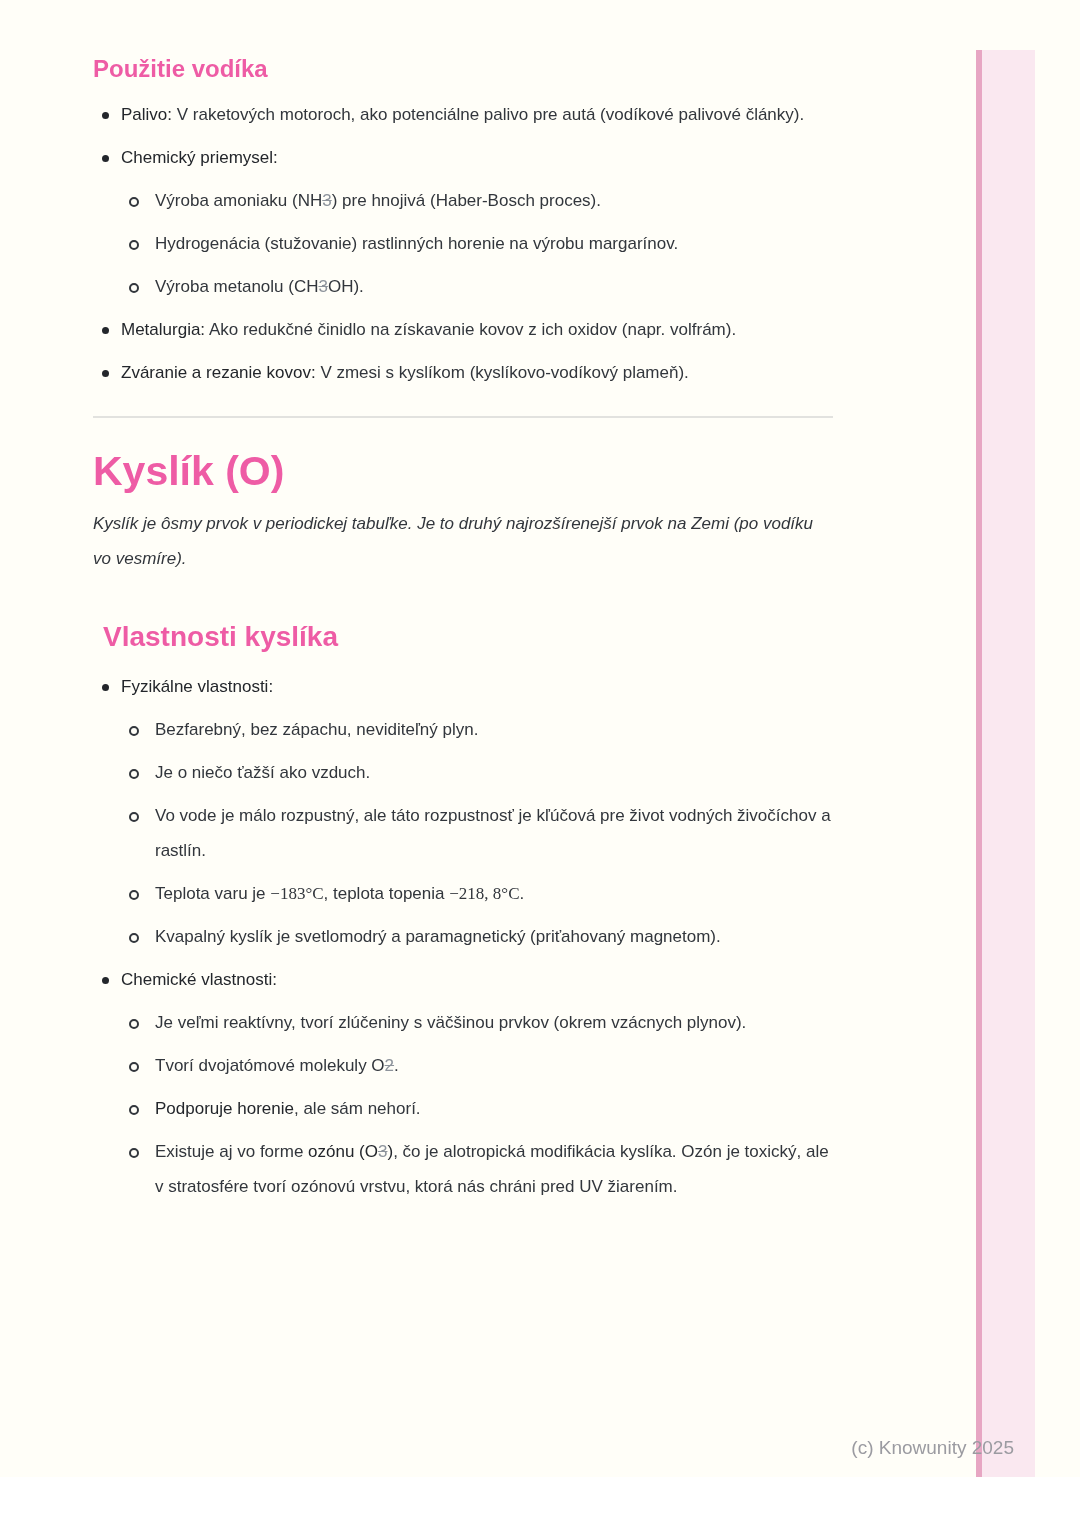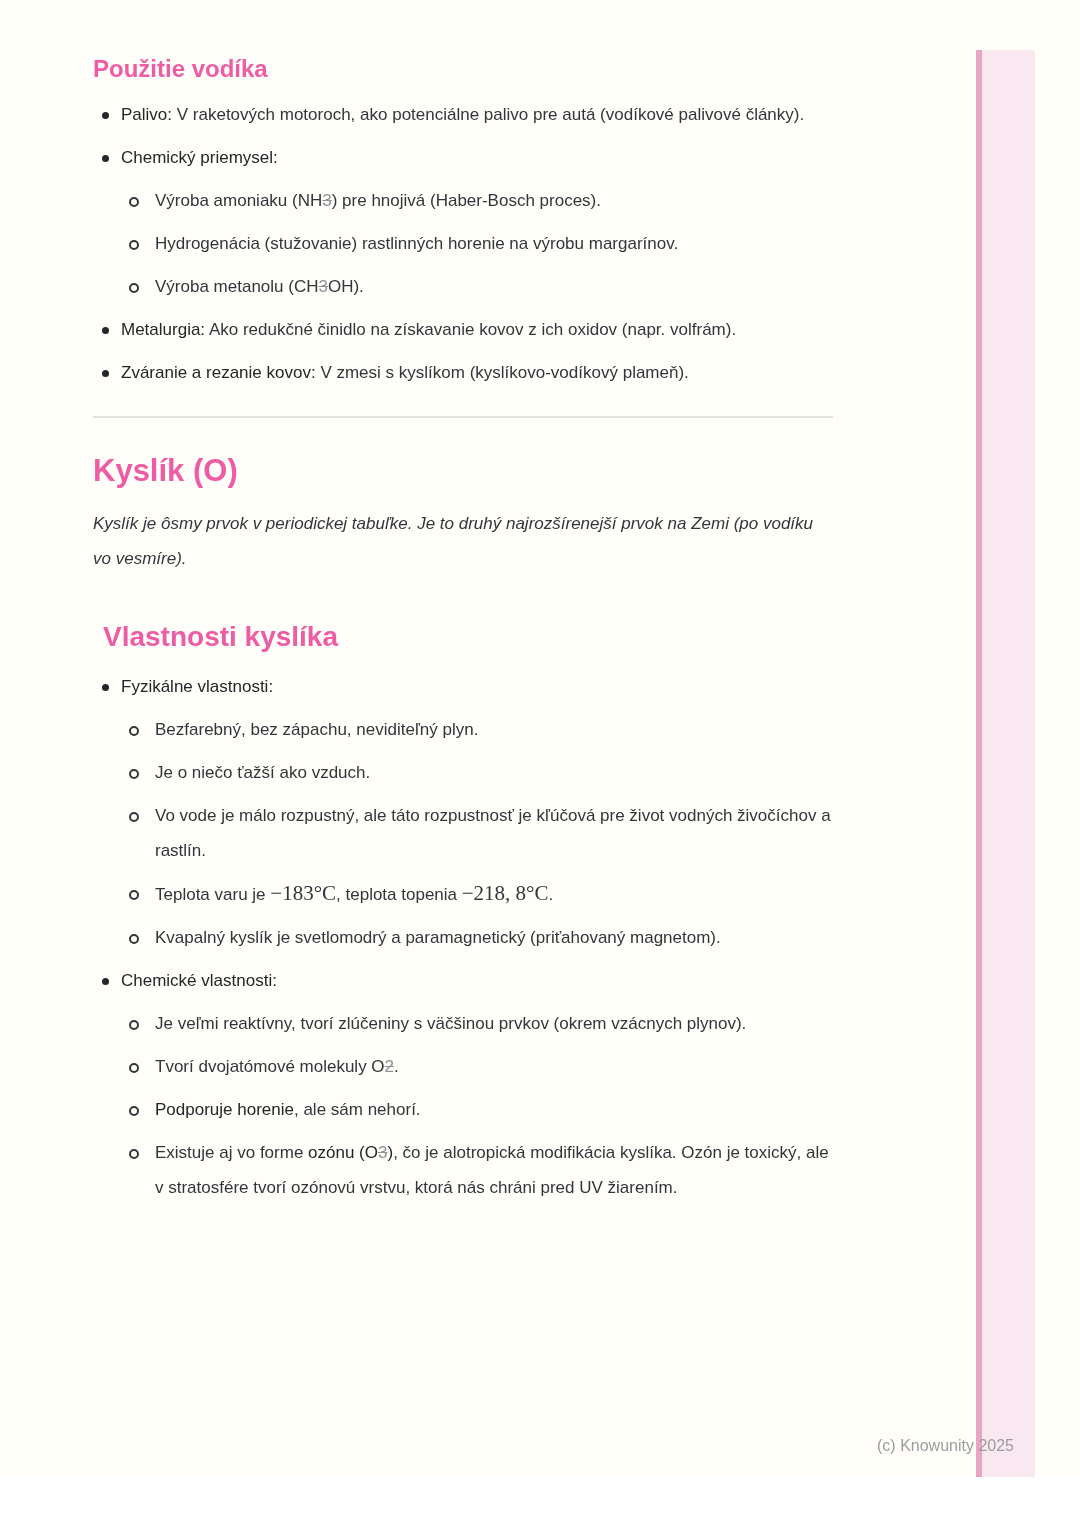--- a/index.html
+++ b/index.html
@@ -18,37 +18,37 @@
     background:var(--stripe-fill,#fae8f0);
     border-left:6px solid var(--stripe-border,#e7a6c3);
     box-sizing:border-box;
   }
   .content{
     position:absolute;left:93px;top:0;width:740px;
     font-size:17px;line-height:35px;
   }
   .heading{font-weight:700;color:var(--accent-pink,#ee5ca5);}
   h2.heading{font-size:24px;line-height:29px;margin:54px 0 14px;}
-  h1.heading{font-size:31px;line-height:38px;margin:34px 0 16px;}
+  h1.heading{font-size:41px;line-height:38px;margin:34px 0 16px;}
   h3.heading{font-size:28px;line-height:29px;margin:46px 10px 18px;}
   p{margin:0 0 10px;font-style:italic;}
   hr.divider{border:none;border-top:2px solid #e2e2df;margin:26px 0 0;}
   ul.list{list-style:none;margin:0;padding:0;}
   ul.list li{position:relative;margin:0 0 8px;}
   li.l1{padding-left:28px;}
   li.l2{padding-left:62px;}
   .marker{position:absolute;display:inline-block;border-radius:50%;}
   .m1{left:9px;top:15px;width:7px;height:7px;background:#23262b;}
   .m2{left:36px;top:14px;width:6px;height:6px;background:transparent;border:2px solid #32363c;}
   .b{font-weight:400;color:#23262b;}
   .strike{text-decoration:line-through;color:#8d939b;}
-  .math{font-family:"Liberation Serif",serif;font-size:21px;}
+  .math{font-family:"Liberation Serif",serif;font-size:17px;}
   .footer{
     position:absolute;top:1437px;right:66px;z-index:2;
-    font-size:16px;color:var(--muted,#9b9ba1);
+    font-size:19px;color:var(--muted,#9b9ba1);
   }
 </style>
 </head>
 <body style="--accent-pink: #ee5ca5; --stripe-border: #e7a6c3; --stripe-fill: #fae8f0; --sheet-bg: #fffef8; --text: #32363c; --muted: #9b9ba1;">
 
 <div class="sheet"></div>
 <div class="stripe"></div>
 <div class="content">
     <h2 class="heading h2">Použitie vodíka</h2>
     <ul class="list">

